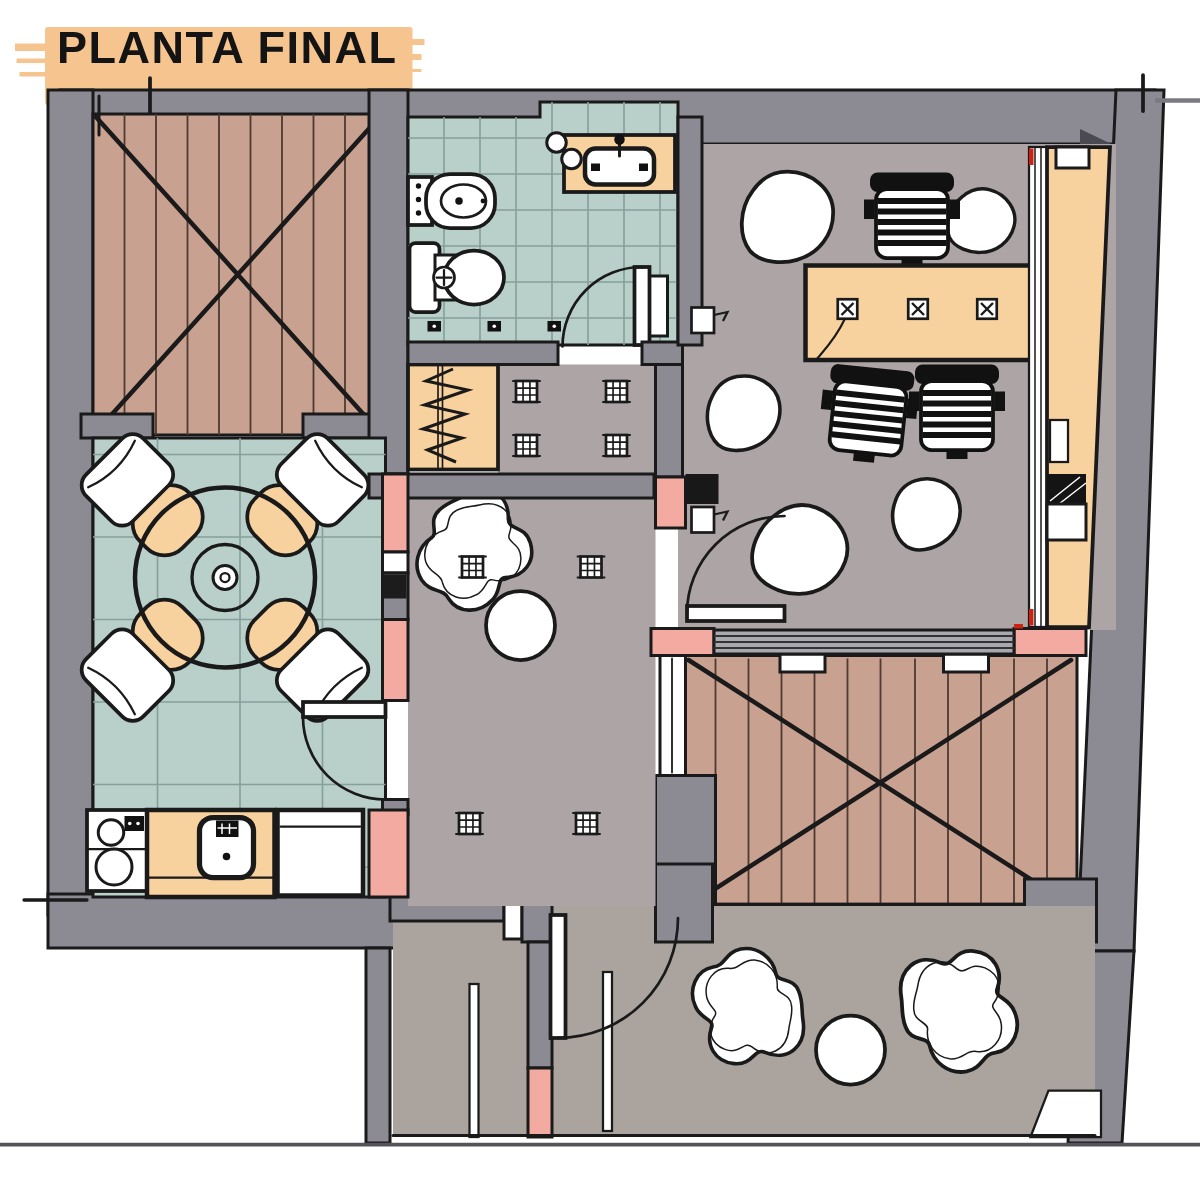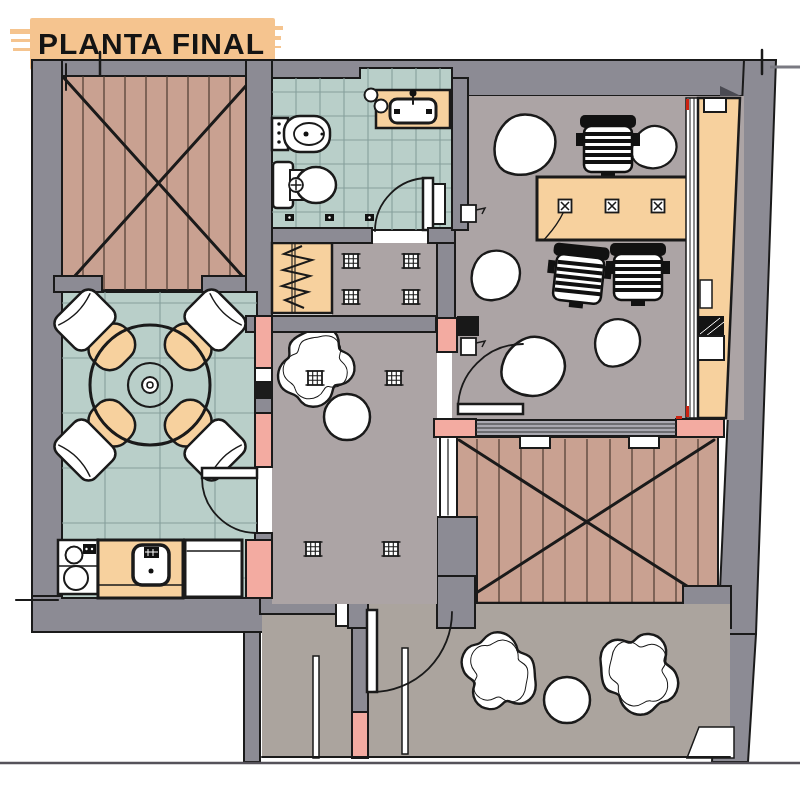--- a/index.html
+++ b/index.html
@@ -1,19 +1,19 @@
 <!DOCTYPE html>
 <html style="--highlight: #f5c48f; --wall: #8c8b94; --partition: #f3aba1; --wood: #c9a191; --wood-line: #4d3b31; --tile: #b9cfc9; --tile-line: #87a09c; --floor: #aca4a5; --patio: #aba49e; --orange: #f7d19e; --glass: #a9a8b0; --ink: #1a1a1a; --red: #cc2211;"><head>
 <meta charset="utf-8">
 <style>
   html,body{margin:0;padding:0;background:#ffffff;width:800px;height:800px;overflow:hidden;
     font-family:"Liberation Sans", sans-serif;}
   .stage{position:relative;width:800px;height:800px;background:#fff;}
   .title-wrap{position:absolute;left:30px;top:18px;height:52px;padding:0 10px 0 8px;
-    background:var(--highlight);display:flex;align-items:center;border-radius:2px;}
+    background:var(--highlight);display:flex;border-radius:2px;}
   .title-wrap::before{content:"";position:absolute;left:-20px;top:11px;width:24px;height:5px;
     background:var(--highlight);box-shadow:0 9px 0 -1px var(--highlight), 2px 18px 0 -1px var(--highlight);}
   .title-wrap::after{content:"";position:absolute;right:-8px;top:8px;width:12px;height:4px;
     background:var(--highlight);box-shadow:-2px 10px 0 0 var(--highlight), -1px 19px 0 -1px var(--highlight);}
   h1{margin:0;font-size:30px;font-weight:600;letter-spacing:1px;color:#141414;line-height:1;}
   svg{position:absolute;left:0;top:0;}
   .wall{fill:var(--wall);stroke:var(--ink);stroke-width:2;}
   .salmon{fill:var(--partition);stroke:var(--ink);stroke-width:2;}
   .wood{fill:var(--wood);stroke:var(--ink);stroke-width:2;}
   .tile{fill:var(--tile);stroke:var(--ink);stroke-width:2;}

